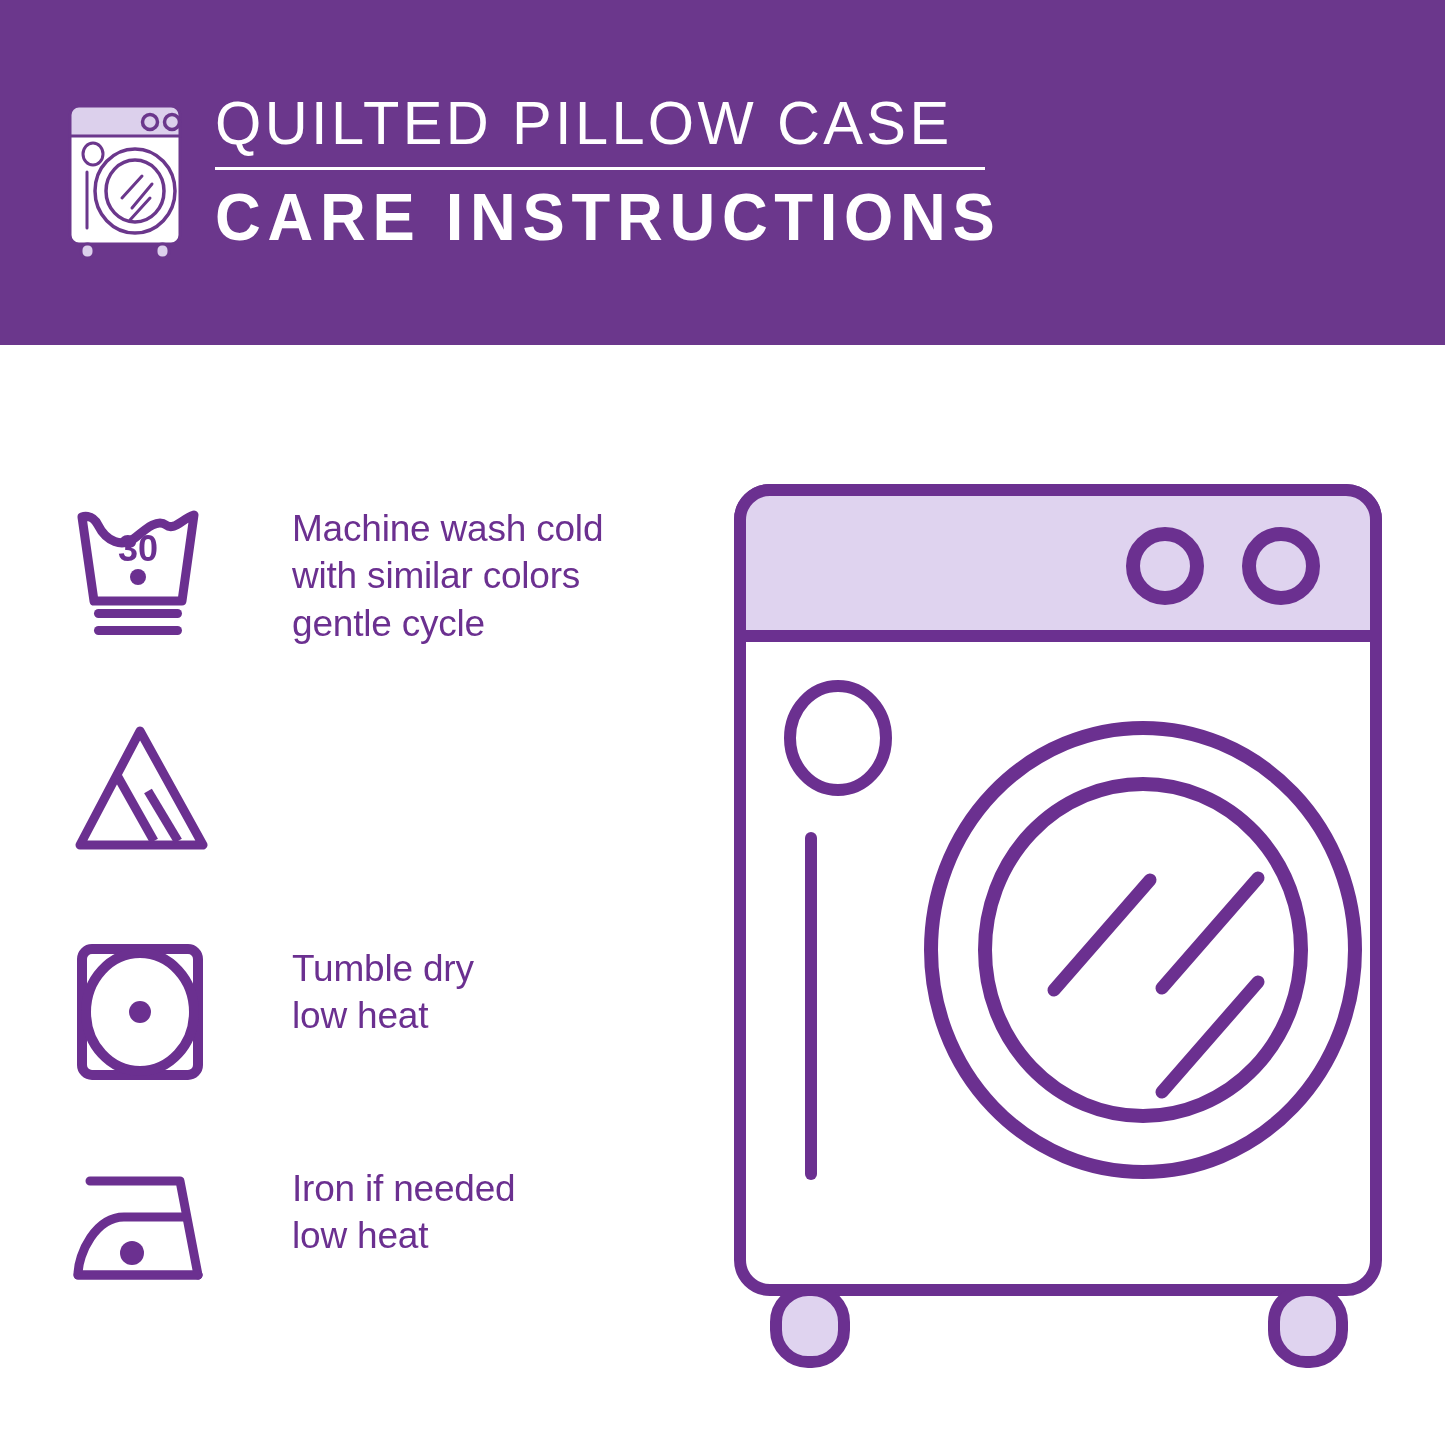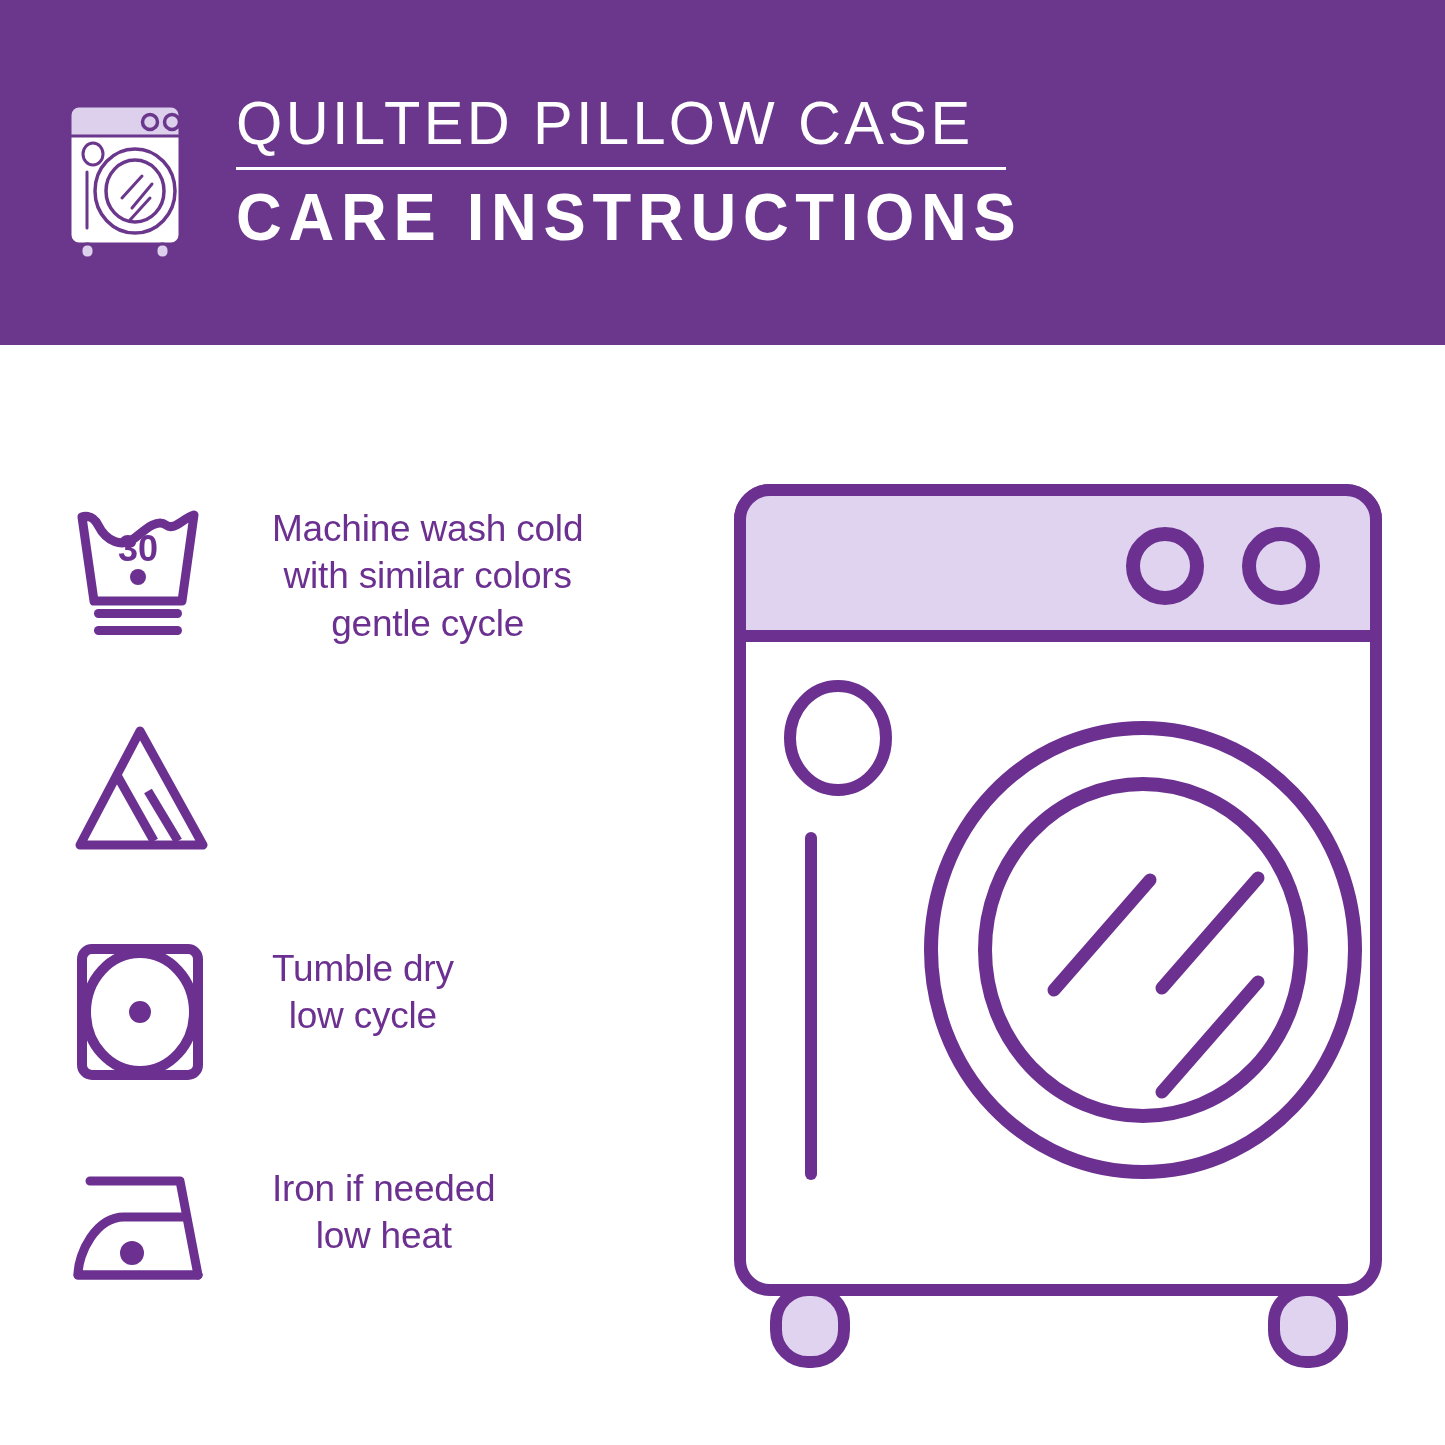--- a/index.html
+++ b/index.html
@@ -32,21 +32,21 @@
     display: flex;
     align-items: flex-start;
   }
   .header-icon {
     width: 130px;
     height: 160px;
     flex: 0 0 auto;
     margin-top: 8px;
   }
   .header-titles {
-    margin-left: 44px;
+    margin-left: 23px;
     display: flex;
     flex-direction: column;
   }
   .title-main {
     color: #ffffff;
     font-size: 62px;
     line-height: 1.0;
     letter-spacing: 3.5px;
     font-weight: 300;
     white-space: nowrap;
@@ -93,29 +93,28 @@
     display: flex;
     align-items: flex-start;
     height: 220px;
   }
   .care-icon {
     width: 150px;
     height: 150px;
     flex: 0 0 auto;
   }
   .care-text {
-    margin-left: 52px;
+    margin-left: 72px;
     margin-top: 8px;
     color: #6B3090;
     font-size: 37px;
     line-height: 1.28;
     font-weight: 500;
     letter-spacing: -0.2px;
     white-space: pre-line;
-    text-align: center;
   }
 
   
   .machine-wrap {
     position: absolute;
     left: 718px;
     top: 470px;
     width: 680px;
     height: 900px;
   }
@@ -197,21 +196,21 @@
       </svg>
     </div>
 
     <div class="care-row">
       <svg class="care-icon" viewBox="0 0 150 150">
         <rect x="12" y="12" width="116" height="126" rx="10" ry="10" fill="none" stroke="#6B3090" stroke-width="10"></rect>
         <ellipse cx="70" cy="75" rx="54" ry="59" fill="none" stroke="#6B3090" stroke-width="10"></ellipse>
         <circle cx="70" cy="75" r="11" fill="#6B3090"></circle>
       </svg>
       <div class="care-text">Tumble dry
-low cycle</div>
+low heat</div>
     </div>
 
     <div class="care-row">
       <svg class="care-icon" viewBox="0 0 150 150">
 
         <path d="M20 24 L110 24 L128 118" fill="none" stroke="#6B3090" stroke-width="9" stroke-linecap="round" stroke-linejoin="round"></path>
 
         <path d="M128 118 L8 118 C8 96 26 60 54 60 L116 60" fill="none" stroke="#6B3090" stroke-width="9" stroke-linecap="round" stroke-linejoin="round"></path>
 
         <path d="M8 118 L128 118" fill="none" stroke="#6B3090" stroke-width="9" stroke-linecap="round"></path>

